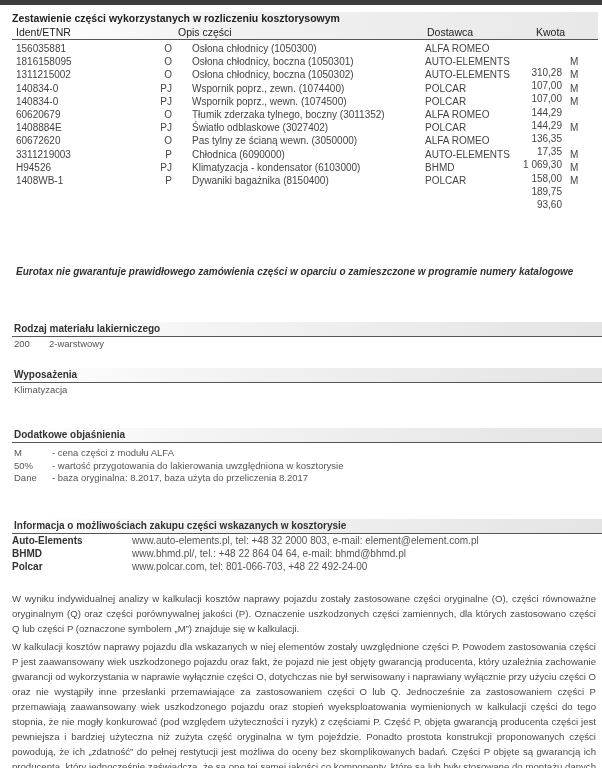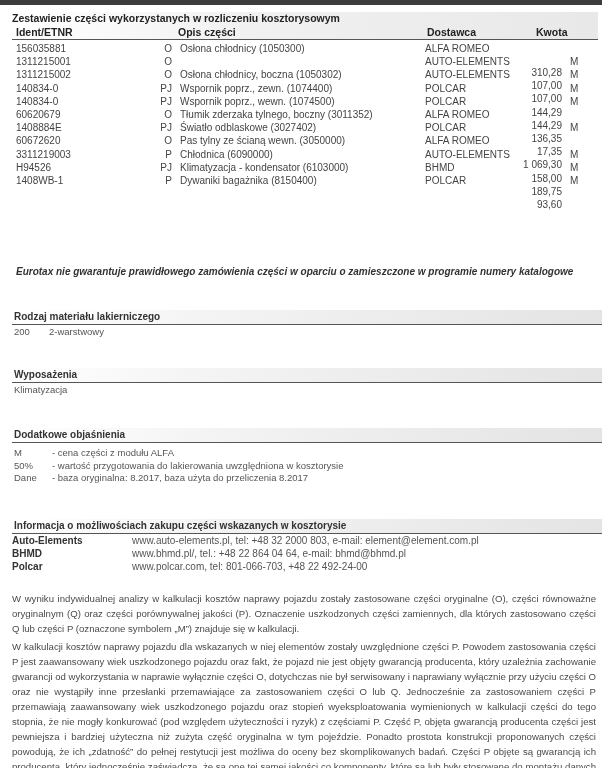--- a/index.html
+++ b/index.html
@@ -16,30 +16,30 @@
   }
   .page { position: absolute; left: 12px; top: 6px; width: 586px; }
 
   
   .parts-title {
     font-weight: bold; font-size: 10.5px; color: #222;
     height: 13px; line-height: 13px; margin-top: 6px;
     background: linear-gradient(to right, #ffffff 0%, #f1f1f1 40%, #e8e8e8 100%);
   }
   .parts-head {
-    position: relative; height: 14px; font-size: 10.5px; font-weight: bold; color: #222;
+    position: relative; height: 14px; font-size: 10.5px; font-weight: normal; color: #222;
     border-bottom: 1.5px solid #555;
     background: linear-gradient(to right, #ffffff 0%, #f1f1f1 40%, #e8e8e8 100%);
   }
   .parts-head span { position: absolute; top: 0; line-height: 14px; }
   .row { position: relative; height: 13.2px; font-size: 10px; color: #444; }
   .row span { position: absolute; top: 0; line-height: 13px; white-space: nowrap; }
   .c-id { left: 4px; }
   .c-type { left: 138px; width: 22px; text-align: right; }
-  .c-desc { left: 168px; }
+  .c-desc { left: 180px; }
   .c-sup { left: 413px; }
   .c-amt { left: 504px; width: 46px; text-align: right; margin-top: 24px; }
   .c-m { left: 558px; }
   .h-id { left: 4px; } .h-desc { left: 166px; } .h-sup { left: 415px; } .h-amt { left: 524px; }
 
   .notice {
     position: absolute; top: 260px; left: 4px; width: 560px;
     font-style: italic; font-weight: bold; font-size: 10px; color: #333; line-height: 12px;
   }
 
@@ -83,22 +83,23 @@
     <div style="padding-top:2px;">
       <div class="row">
         <span class="c-id">156035881</span>
         <span class="c-type">O</span>
         <span class="c-desc">Osłona chłodnicy (1050300)</span>
         <span class="c-sup">ALFA ROMEO</span>
         <span class="c-amt">310,28</span>
         <span class="c-m"></span>
       </div>
       <div class="row">
-        <span class="c-id">1311215001</span>
-        <span class="c-type">O</span>
+        <span class="c-id">1816158095</span>
+        <span class="c-type">O</span>
+        <span class="c-desc">Osłona chłodnicy, boczna (1050301)</span>
         <span class="c-sup">AUTO-ELEMENTS</span>
         <span class="c-amt">107,00</span>
         <span class="c-m">M</span>
       </div>
       <div class="row">
         <span class="c-id">1311215002</span>
         <span class="c-type">O</span>
         <span class="c-desc">Osłona chłodnicy, boczna (1050302)</span>
         <span class="c-sup">AUTO-ELEMENTS</span>
         <span class="c-amt">107,00</span>
@@ -166,21 +167,21 @@
         <span class="c-desc">Dywaniki bagażnika (8150400)</span>
         <span class="c-sup">POLCAR</span>
         <span class="c-amt">93,60</span>
         <span class="c-m">M</span>
       </div>
     </div>
   </div>
 
   <div class="notice">Eurotax nie gwarantuje prawidłowego zamówienia części w oparciu o zamieszczone w programie numery katalogowe</div>
 
-  <div class="section" style="top:304px;">
+  <div class="section" style="top:316px;">
     <div class="sec-head">Rodzaj materiału lakierniczego</div>
     <div class="kv">
       <span class="k1">200</span>
       <span class="v1">2-warstwowy</span>
     </div>
   </div>
 
   <div class="section" style="top:362px;">
     <div class="sec-head">Wyposażenia</div>
     <div class="kv">

